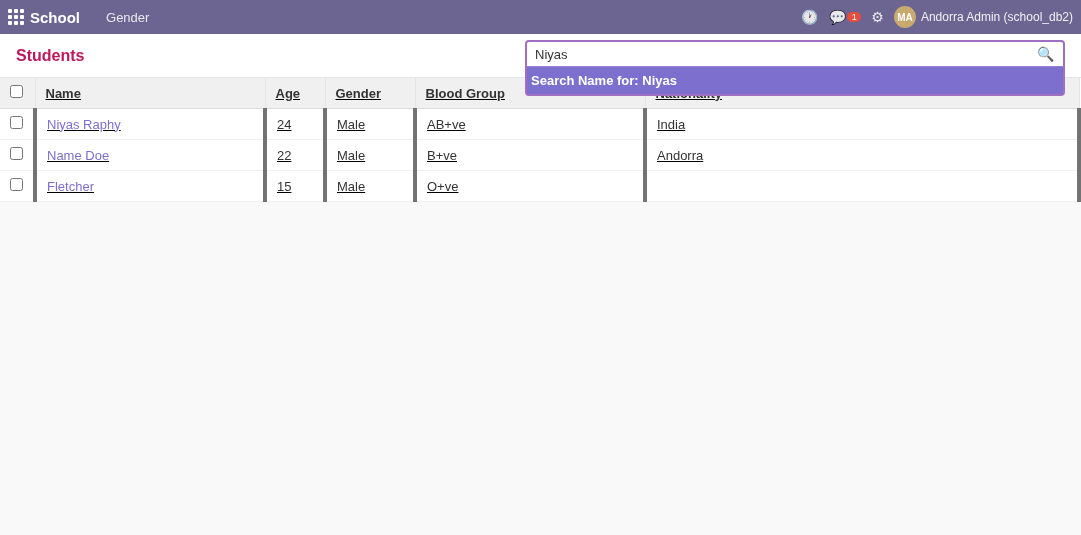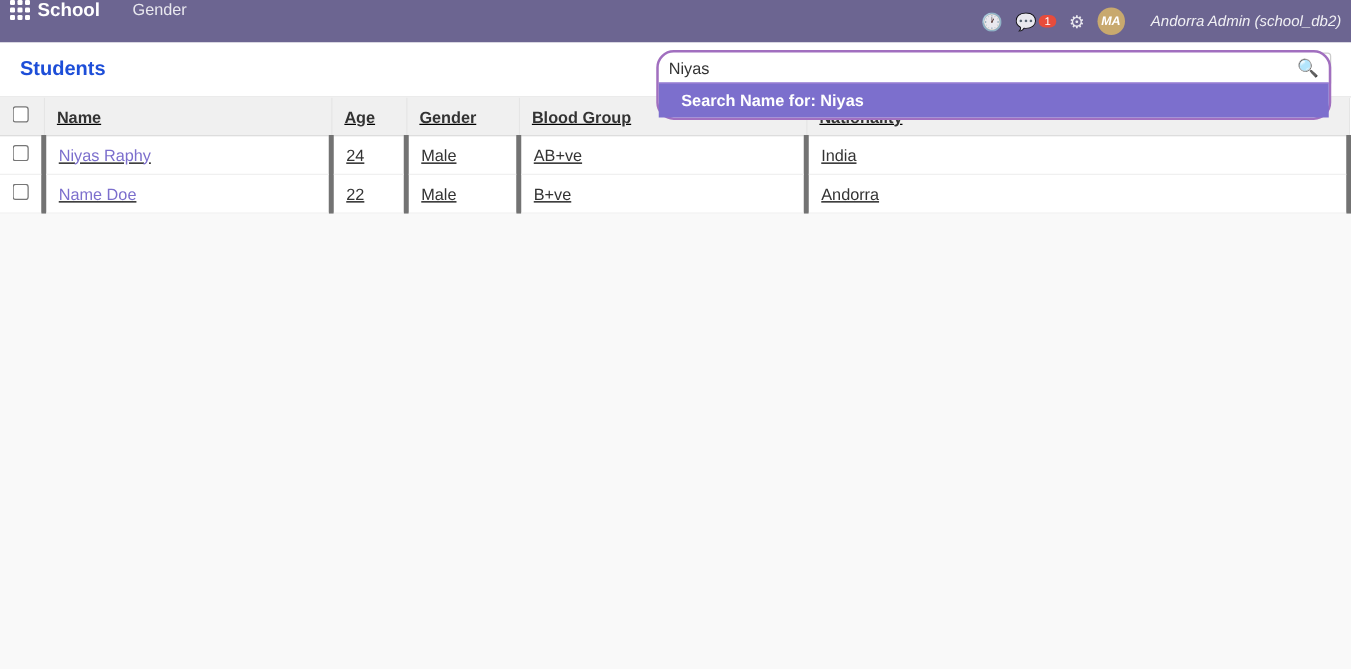--- a/index.html
+++ b/index.html
@@ -3,20 +3,21 @@
   <meta charset="utf-8">
   <style>
     * { box-sizing: border-box; margin: 0; padding: 0; }
     body { font-family: 'Lucida Grande', 'Helvetica Neue', Arial, sans-serif; font-size: 13px; background: #f5f5f5; }
 
     
     .topbar {
       background: #6c6591;
       height: 34px;
       display: flex;
+      align-items: center;
       padding: 0 8px;
       color: white;
     }
     .topbar-grid-icon {
       width: 16px; height: 16px; margin-right: 6px;
       display: grid; grid-template-columns: 1fr 1fr 1fr; gap: 2px;
     }
     .topbar-grid-icon span {
       background: white; border-radius: 1px;
     }
@@ -30,74 +31,74 @@
       margin-left: auto;
       display: flex; align-items: center; gap: 10px;
     }
     .topbar-icon-btn {
       color: rgba(255,255,255,0.85); font-size: 14px; cursor: pointer; display: flex; align-items: center;
     }
     .badge {
       background: #e74c3c; color: white; border-radius: 8px; font-size: 9px; padding: 0 4px; margin-left: 1px; min-width: 14px; text-align: center;
     }
     .topbar-user {
-      display: flex; align-items: center; gap: 21px; cursor: pointer;
-      color: rgba(255,255,255,0.9); font-size: 12px; font-style: italic;
+      display: flex; align-items: center; gap: 5px; cursor: pointer;
+      color: rgba(255,255,255,0.9); font-size: 12px;
     }
     .avatar {
       width: 22px; height: 22px; border-radius: 50%; background: #c8a96e; display: flex; align-items: center; justify-content: center; font-size: 10px; color: white; font-weight: bold;
     }
 
     
     .sub-toolbar {
       background: white;
       border-bottom: 1px solid #e5e5e5;
       padding: 8px 16px;
       display: flex;
       align-items: center;
       gap: 8px;
       position: relative;
     }
     .sub-toolbar-title {
-      font-size: 16px; font-weight: 600; color: #1d4ed8; flex: 1;
+      font-size: 16px; font-weight: 600; color: #be185d; flex: 1;
     }
     .btn-create {
       background: #7c6fcd; color: white; border: none; border-radius: 3px; padding: 5px 14px; font-size: 13px; cursor: pointer;
     }
     .btn-import {
       background: white; color: #555; border: 1px solid #ccc; border-radius: 3px; padding: 5px 12px; font-size: 13px; cursor: pointer;
     }
 
     
     .search-wrapper {
       position: absolute;
       right: 16px;
       top: 6px;
       width: 540px;
     }
     .search-box {
       border: 2px solid #a16fbf;
-      border-radius: 14px;
+      border-radius: 4px;
       background: white;
       padding: 0;
       overflow: visible;
     }
     .search-input-row {
       display: flex; align-items: center; padding: 4px 8px;
     }
     .search-input {
       border: none; outline: none; flex: 1; font-size: 13px; color: #333;
     }
     .search-icon-btn {
       color: #777; cursor: pointer; font-size: 14px;
     }
     .search-dropdown {
       background: #7c6fcd;
       color: white;
-      padding: 6px 18px;
+      padding: 6px 4px;
       font-size: 13px;
       cursor: pointer;
       border-top: 1px solid #9b7fd4;
     }
     .search-dropdown span { font-weight: bold; }
 
     
     .table-container {
       background: white;
       margin: 0;
@@ -216,17 +217,27 @@
         <tr>
       <td style="text-align:center;">
         <input type="checkbox" style="">
       </td>
       <td style="color:#7c6fcd; cursor:pointer;">Name Doe</td>
       <td>22</td>
       <td>Male</td>
       <td>B+ve</td>
       <td>Andorra</td>
     </tr>
+        <tr>
+      <td style="text-align:center;">
+        <input type="checkbox" style="">
+      </td>
+      <td style="color:#7c6fcd; cursor:pointer;">Fletcher</td>
+      <td>15</td>
+      <td>Male</td>
+      <td>O+ve</td>
+      <td></td>
+    </tr>
       </tbody>
   </table>
 </div>
 
 <div class="content-area"></div>
 
 </body></html>

